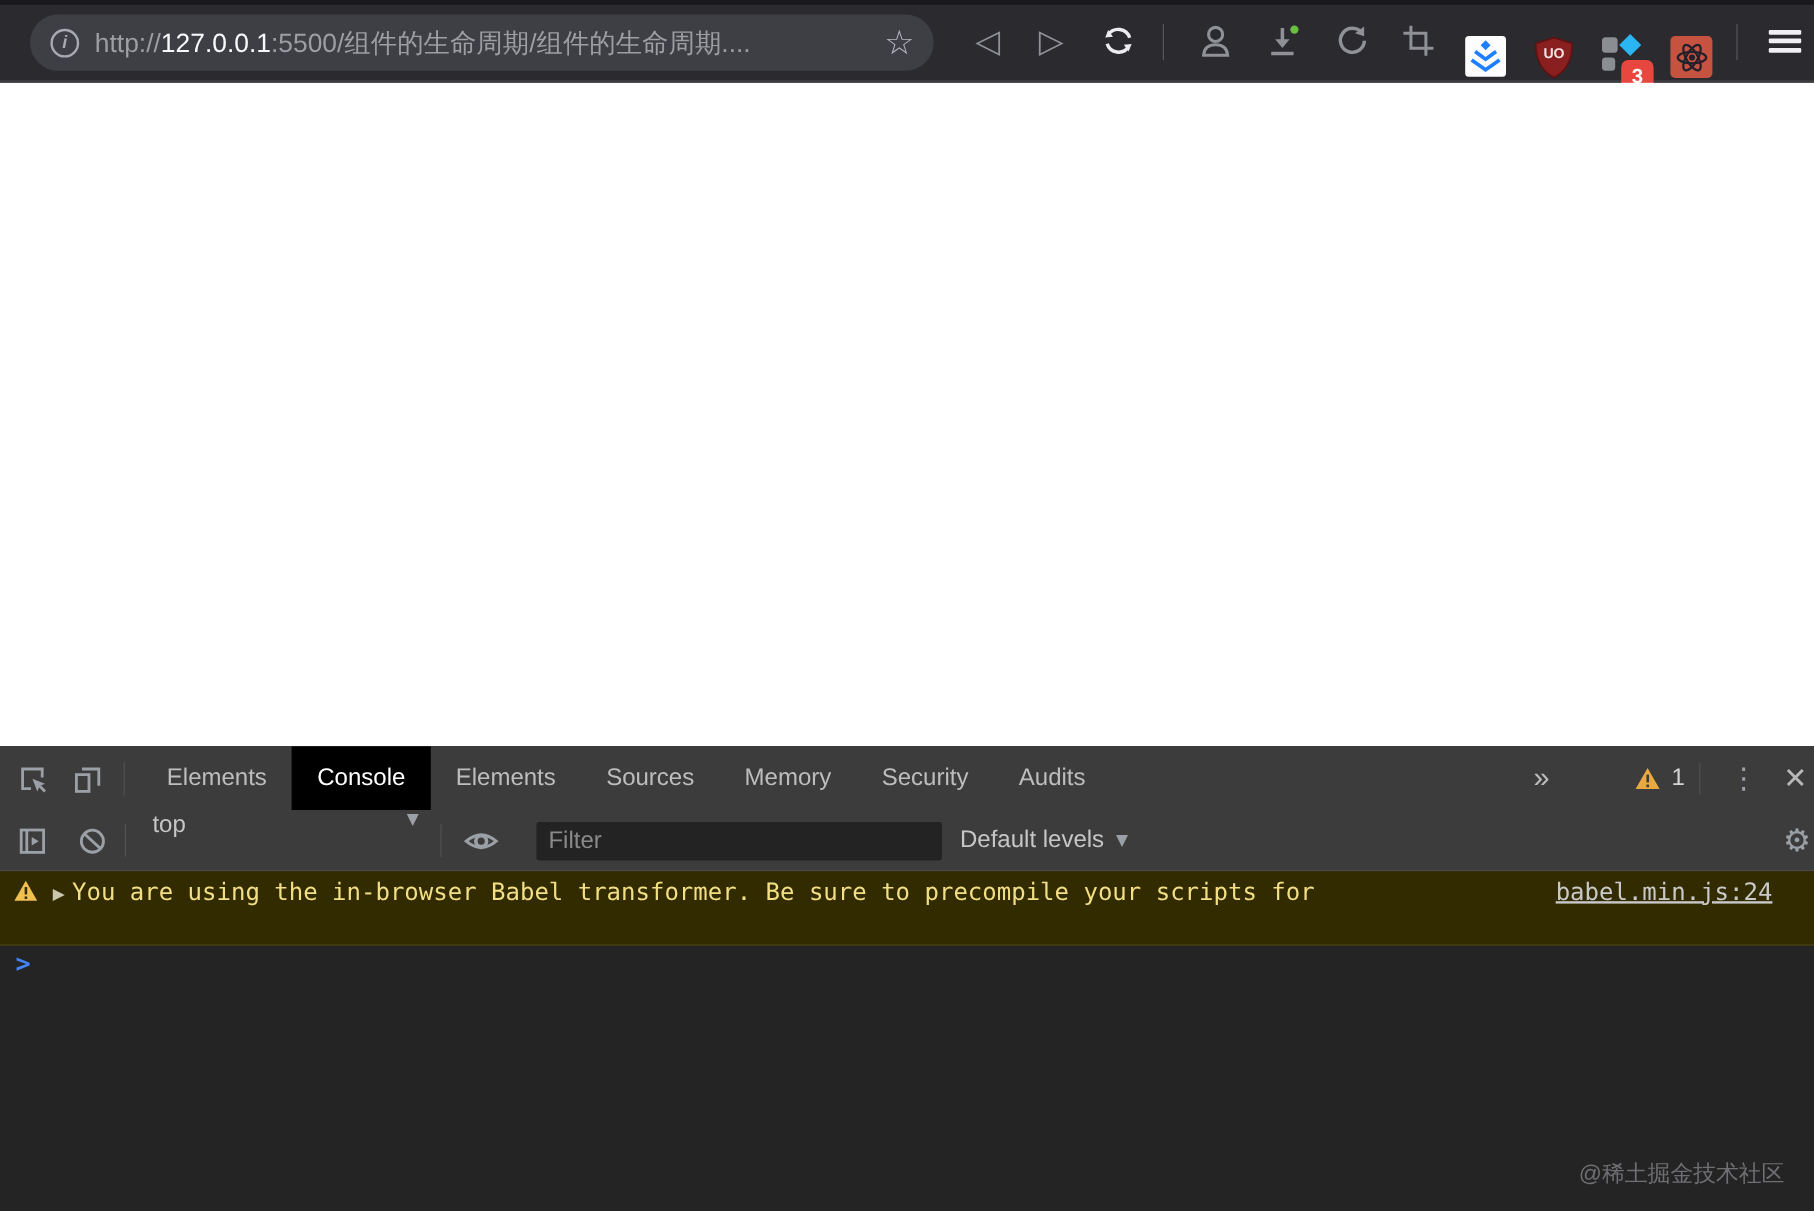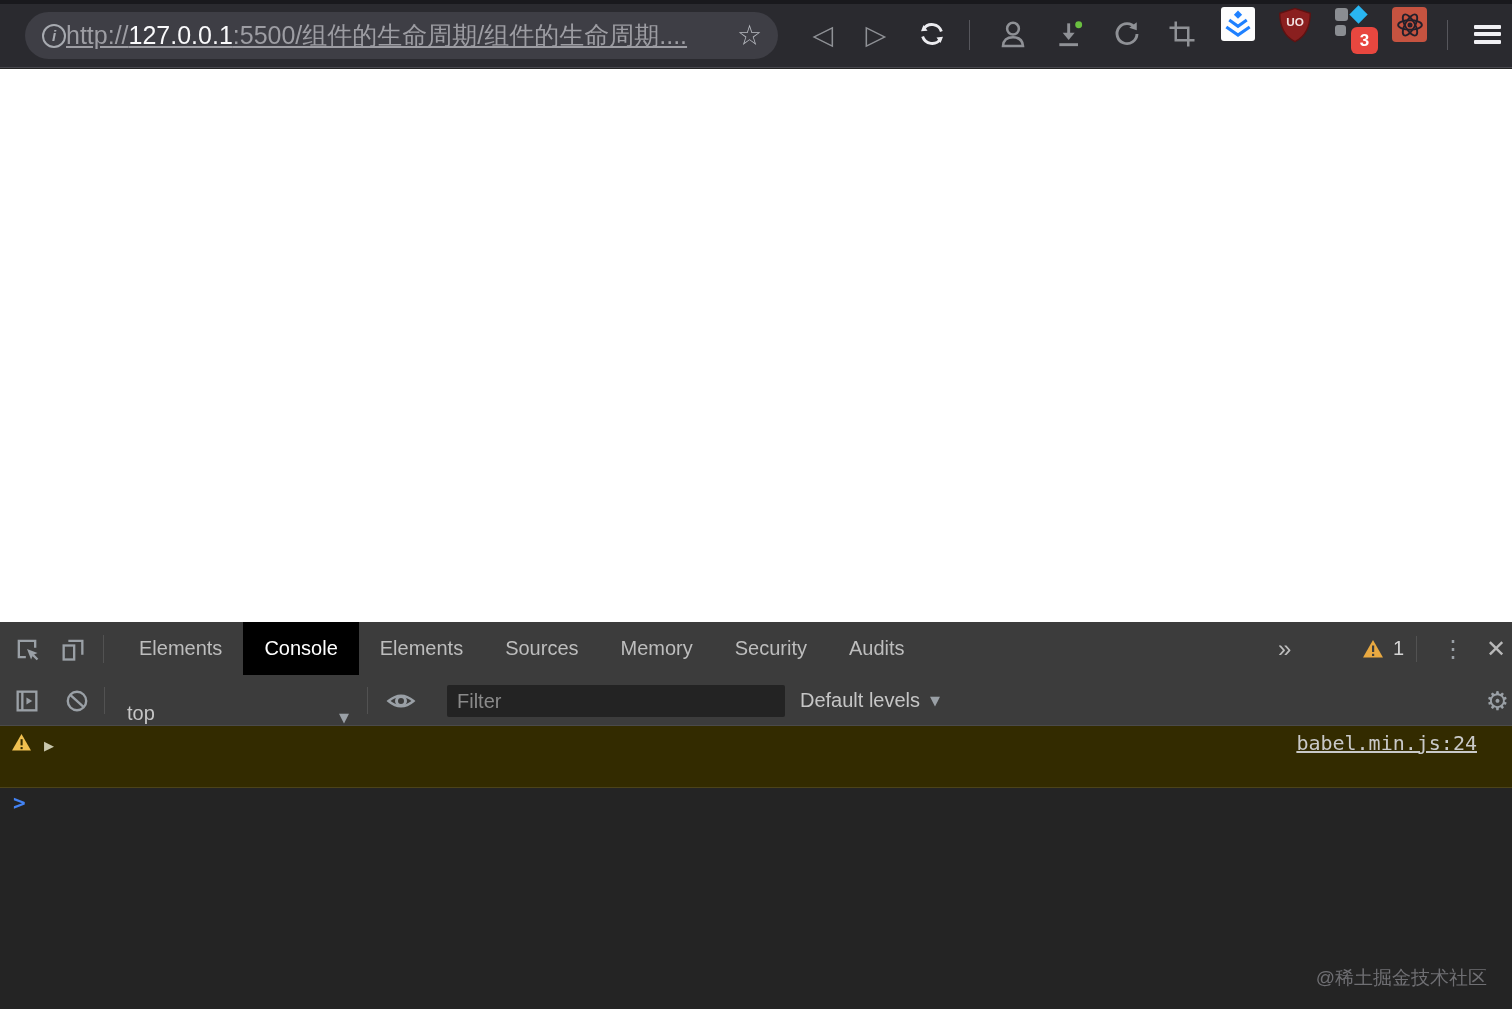--- a/index.html
+++ b/index.html
@@ -8,30 +8,30 @@
 
   
   .window-edge { position:absolute; left:0; top:0; width:1512px; height:4px; background:#19191d; }
   .browser-bar { position:absolute; left:0; top:4px; width:1512px; height:64px; background:#2a2a2f;
                  border-bottom:1px solid #47474d; }
   .url-pill { position:absolute; left:25px; top:8px; width:753px; height:47px; background:#3e3e45;
               border-radius:24px; display:flex; align-items:center; }
   .info-badge { width:24px; height:24px; border:2px solid #a7aab0; border-radius:50%;
                 margin-left:17px; color:#a7aab0; font-size:15px; font-style:italic; font-weight:bold;
                 display:flex; align-items:center; justify-content:center; flex:none; }
-  .url-text { font-size:25px; color:#9d9da3; white-space:nowrap; overflow:hidden; flex:1;text-decoration:underline; }
+  .url-text { margin-left:13px; font-size:22px; color:#9d9da3; white-space:nowrap; overflow:hidden; flex:1; }
   .url-text .host { color:#f9f9fb; }
   .star-glyph { font-size:28px; color:#b6b9bf; margin-right:16px; margin-left:8px; flex:none;
                 font-family:"DejaVu Sans", sans-serif; }
   .nav-ic { position:absolute; top:11px; width:38px; height:38px; display:flex; align-items:center;
             justify-content:center; color:#8f9196; }
   .glyph-arrow { font-size:27px; font-family:"DejaVu Sans", sans-serif; }
   .vsep { position:absolute; top:16px; width:1px; height:30px; background:#56565c; }
   .hamburger span { display:block; width:27px; height:4px; background:#f0f0f4; border-radius:1px; margin:3.5px 0; }
-  .ext-box { position:absolute; top:3px; width:34px; height:34px; }
+  .ext-box { position:absolute; top:26px; width:34px; height:34px; }
   .juejin-bg { width:34px; height:34px; background:#fdfdfd; border-radius:3px; display:flex;
                align-items:center; justify-content:center; }
   .shield { width:34px; height:36px; }
   .badge3 { position:absolute; left:16px; top:20px; min-width:27px; height:27px; background:#e8473f;
             border-radius:6px; color:#fff; font-size:17px; font-weight:bold; display:flex;
             align-items:center; justify-content:center; padding:0 4px; }
   .react-bg { width:35px; height:35px; background:#c65340; border-radius:4px; display:flex;
               align-items:center; justify-content:center; }
   .apps-grid { position:relative; width:34px; height:34px; }
   .sq { position:absolute; background:#8a8d92; border-radius:3px; }
@@ -57,21 +57,21 @@
               color:#d4d4d4; font-size:20px; }
   .tabbar .vsep2 { position:absolute; left:1416px; top:14px; width:1px; height:26px; background:#525252; }
   .kebab { position:absolute; left:1438px; top:0; height:53px; width:30px; display:flex; align-items:center;
            justify-content:center; color:#9aa0a6; font-size:24px; letter-spacing:0; font-family:"DejaVu Sans", sans-serif;}
   .close-x { position:absolute; left:1480px; top:0; height:53px; width:32px; display:flex; align-items:center;
              justify-content:center; color:#b8b8b8; font-size:24px; font-family:"DejaVu Sans", sans-serif; }
 
   .con-toolbar { position:absolute; left:0; top:54px; width:1512px; height:50px; background:#3c3c3c;
                  border-bottom:1px solid #4a4a4a; }
   .ct-sep { position:absolute; top:11px; width:1px; height:27px; background:#525252; }
-  .ctx-select { position:absolute; left:127px; top:0; height:49px; display:flex; align-items:flex-end;
+  .ctx-select { position:absolute; left:127px; top:0; height:49px; display:flex; align-items:flex-start;
                 font-size:20px; color:#c6c6c6; }
   .dd-arrow { font-size:13px; color:#9aa0a6; font-family:"DejaVu Sans", sans-serif; }
   .ctx-select .dd-arrow { position:absolute; left:212px; }
   .filter-input { position:absolute; left:447px; top:9px; width:338px; height:32px; background:#232323;
                   border:none; outline:none; color:#ffffff; font-size:20px; padding:0 10px; border-radius:2px;
                   font-family:"Liberation Sans", sans-serif; }
   .filter-input::placeholder { color:#8a8a8a; }
   .levels { position:absolute; left:800px; top:0; height:49px; display:flex; align-items:center; gap:10px;
             font-size:20px; color:#c6c6c6; }
   .gear { position:absolute; left:1483px; top:0; height:49px; width:29px; display:flex; align-items:center;
@@ -286,20 +286,21 @@
     <div class="gear">⚙</div>
   </div>
 
   <div class="warn-row">
     <svg class="warn-tri" width="21" height="19" viewBox="0 0 22 20">
       <path d="M11 1 L21 18.5 L1 18.5 Z" fill="#f0c050"></path>
       <rect x="10" y="6.5" width="2.2" height="6.5" fill="#332b00"></rect>
       <rect x="10" y="14.8" width="2.2" height="2.2" fill="#332b00"></rect>
     </svg>
     <span class="warn-expander">▶</span>
+    <div class="warn-l1">You are using the in-browser Babel transformer. Be sure to precompile your scripts for</div>
     <a class="src-link" href="#">babel.min.js:24</a>
   </div>
 
   <div class="prompt-row">
     <span class="prompt-chev">&gt;</span>
   </div>
 
   <div class="watermark">@稀土掘金技术社区</div>
 </div>
 

